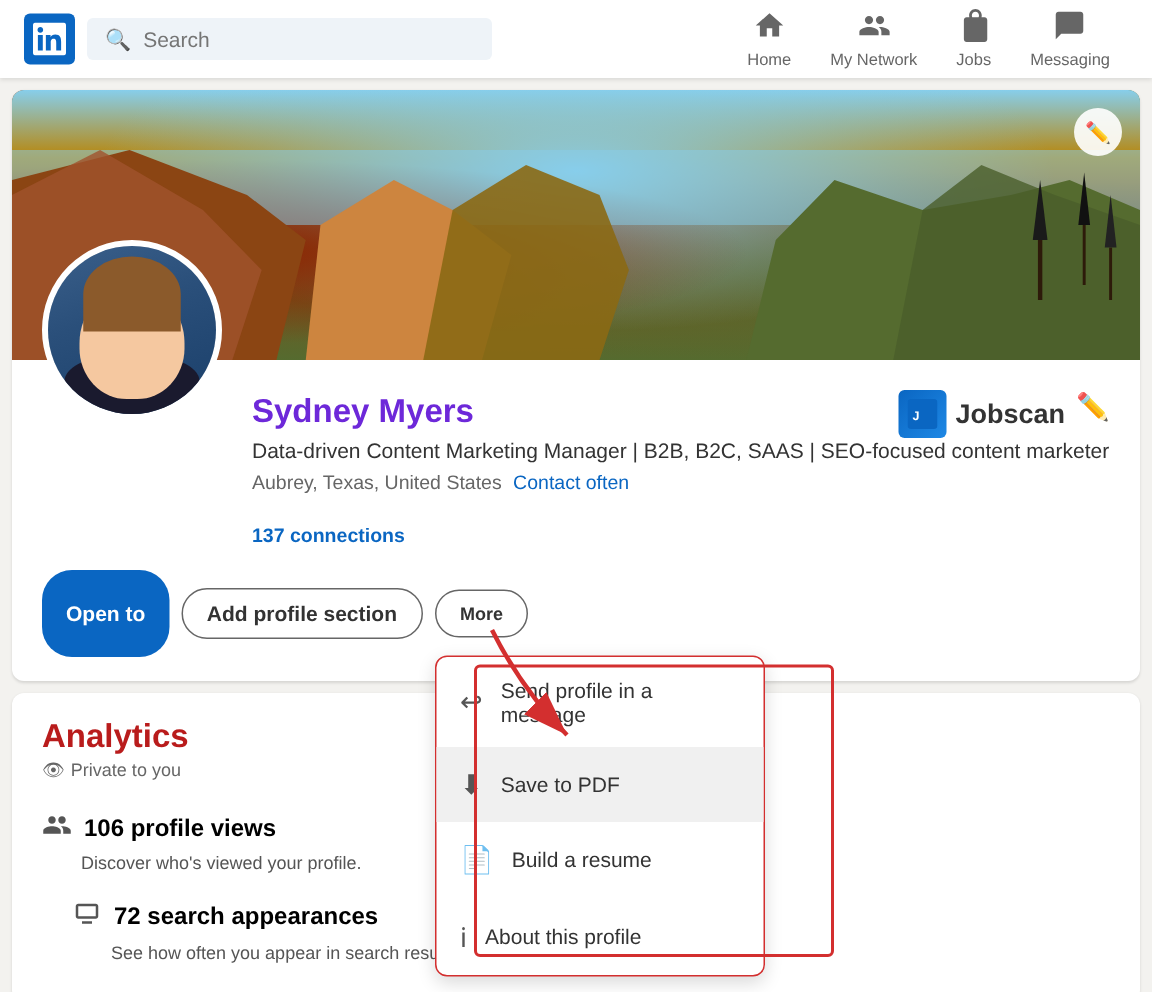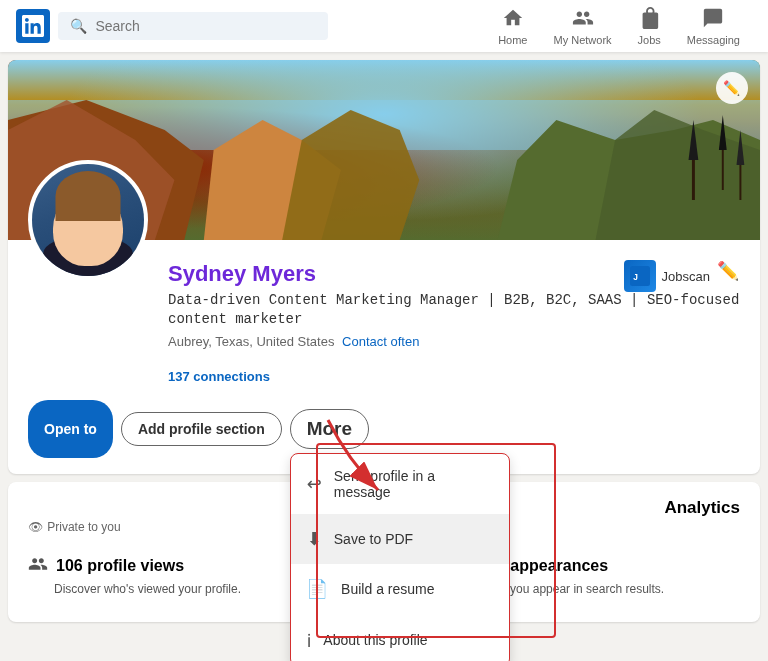--- a/index.html
+++ b/index.html
@@ -173,21 +173,20 @@
       font-size: 22px;
       font-weight: 700;
       color: #6d28d9;
       line-height: 1.3;
     }
     .profile-headline {
       font-size: 14px;
       color: #333;
       margin-top: 2px;
       line-height: 1.4;
-      font-family: Liberation Mono, monospace;
     }
     .profile-location {
       font-size: 13px;
       color: #666;
       margin-top: 4px;
     }
     .profile-location a {
       color: #0a66c2;
       text-decoration: none;
       margin-left: 4px;
@@ -208,22 +207,22 @@
       cursor: pointer;
     }
     .company-logo {
       width: 32px; height: 32px;
       background: linear-gradient(135deg, #0a66c2, #1e88e5);
       border-radius: 4px;
       display: flex; align-items: center; justify-content: center;
     }
     .company-logo svg { width: 20px; height: 20px; fill: #fff; }
     .company-name {
-      font-size: 13px;
-      font-weight: 400;
+      font-size: 18px;
+      font-weight: 700;
       color: #333;
     }
 
     
     .profile-actions {
       padding: 0 20px 16px 20px;
       display: flex;
       align-items: center;
       gap: 8px;
       flex-wrap: wrap;
@@ -248,21 +247,21 @@
       font-size: 14px;
       font-weight: 600;
       cursor: pointer;
     }
     .btn-more {
       background: transparent;
       color: #333;
       border: 1.5px solid #666;
       border-radius: 20px;
       padding: 8px 16px;
-      font-size: 19px;
+      font-size: 12px;
       font-weight: 600;
       cursor: pointer;
       position: relative;
     }
 
     
     .dropdown-menu {
       position: absolute;
       top: 44px;
       left: 0;
@@ -289,35 +288,34 @@
 
     
     .analytics-section {
       background: #fff;
       border-radius: 8px;
       margin: 8px 8px;
       padding: 16px 20px;
       box-shadow: 0 1px 2px rgba(0,0,0,0.12);
     }
     .analytics-title {
-      font-size: 17px;
+      font-size: 22px;
       font-weight: 700;
-      color: #000000;
+      color: #b91c1c;
       margin-bottom: 2px;
-      text-align: right;
     }
     .analytics-subtitle {
       font-size: 12px;
       color: #666;
       display: flex; align-items: center; gap: 4px;
       margin-bottom: 12px;
     }
     .analytics-grid {
       display: grid;
-      grid-template-columns: 1fr 1fr;
+      grid-template-columns: 1fr;
       gap: 0;
     }
     .analytics-item {
       display: flex;
       flex-direction: column;
       padding: 8px 0;
       cursor: pointer;
     }
     .analytics-item-header {
       display: flex; align-items: center; gap: 8px;

